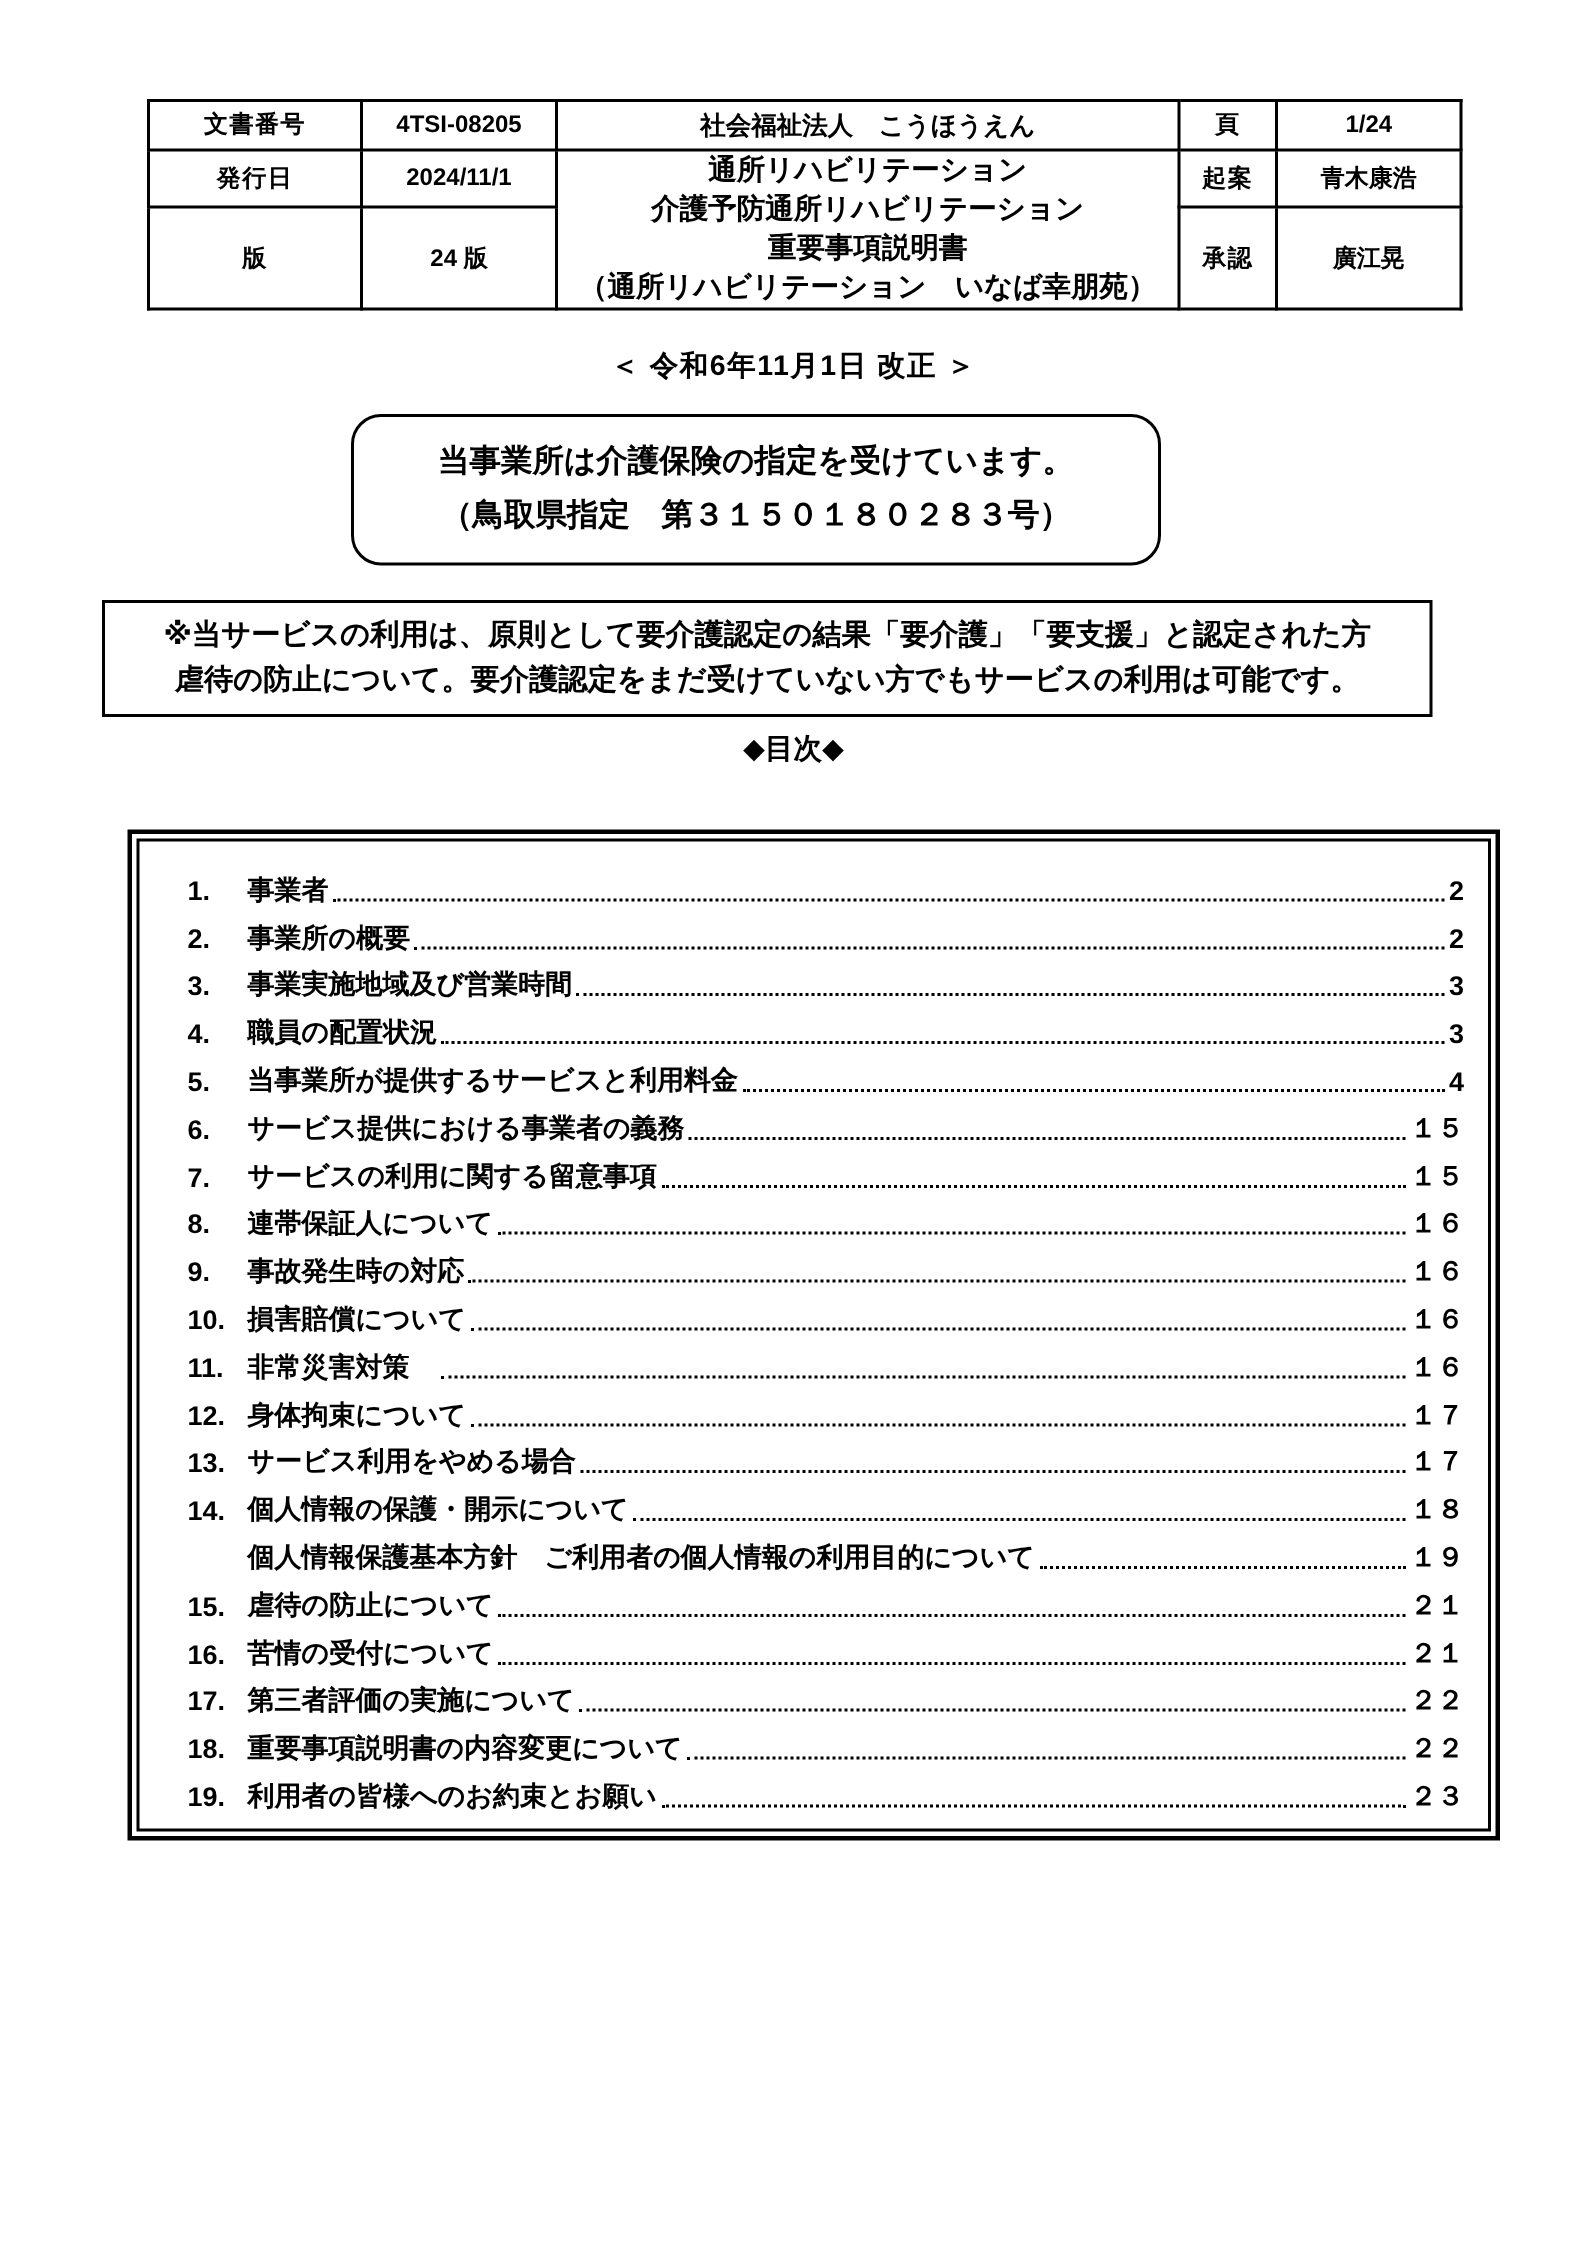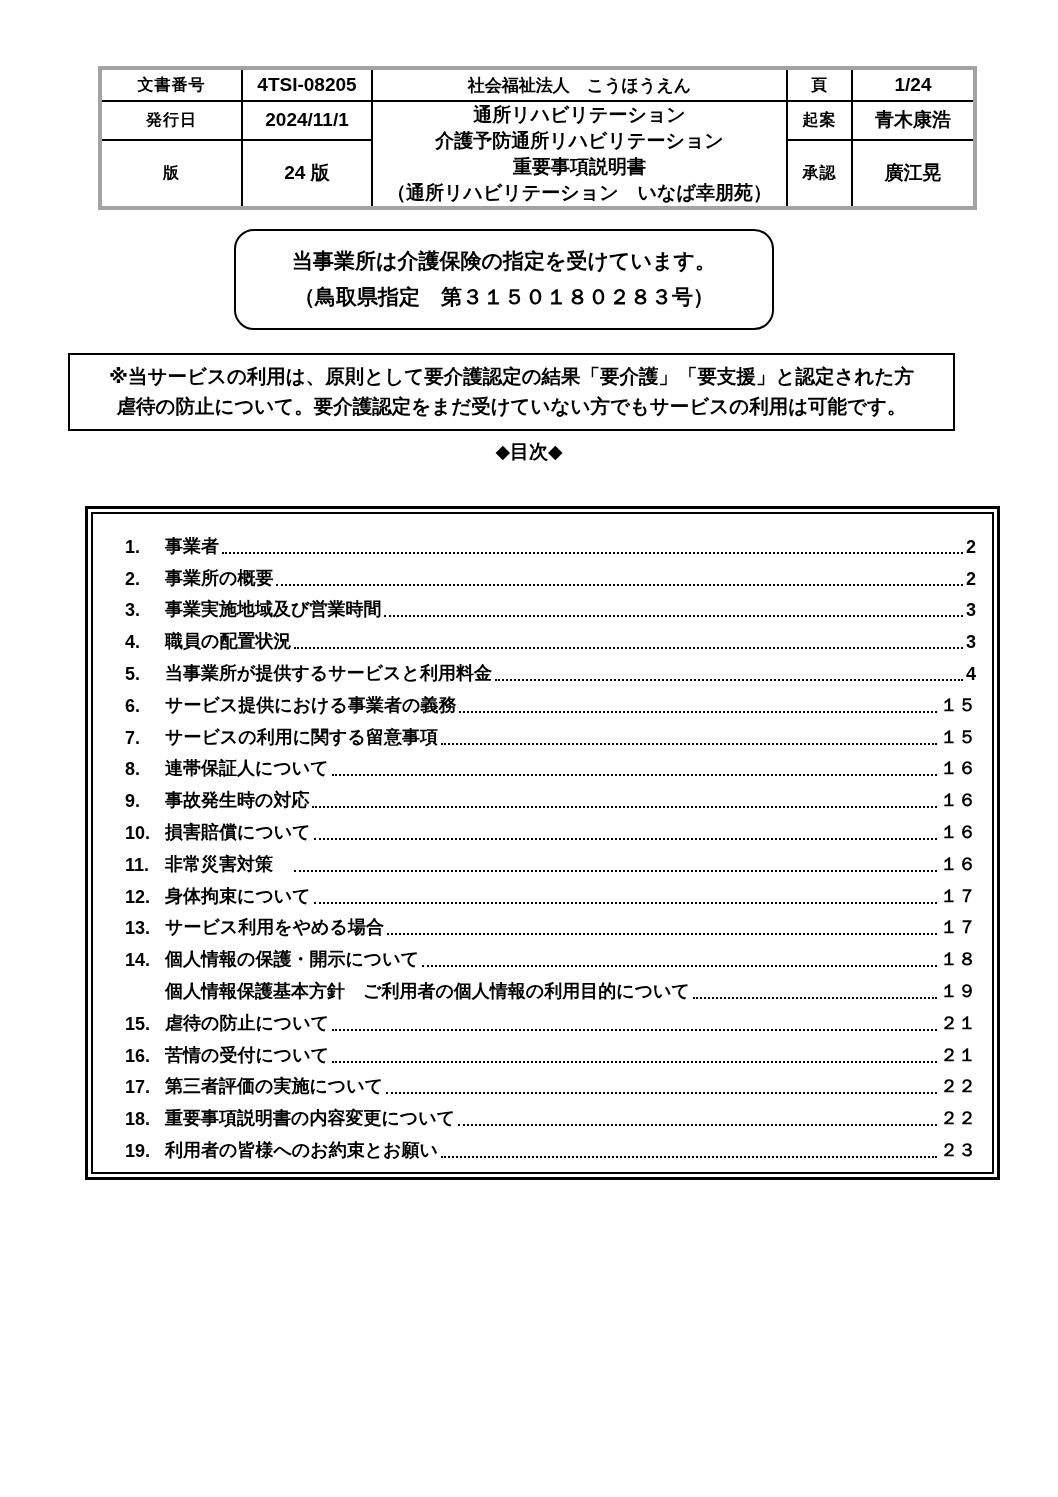--- a/index.html
+++ b/index.html
@@ -8,28 +8,28 @@
     width:1058px; height:1497px; background:#ffffff; color:#000;
     font-family:"Liberation Sans","DejaVu Sans",sans-serif;
     font-weight:bold; overflow:hidden;
   }
   .page { position:relative; width:1058px; height:1497px; }
 
   
   table.header-table {
     border-collapse:collapse; table-layout:fixed;
     margin:66px 0 0 98px; width:875px;
-    border:4px solid #a3a3a3;
+    border:1px solid #a3a3a3;
   }
   table.header-table td {
     border:2px solid #000; text-align:center; vertical-align:middle;
     padding:0 2px; overflow:hidden;
   }
   .ht-label { font-size:16px; letter-spacing:1px; }
-  .ht-value { font-size:19px; }
+  .ht-value { font-size:16px; }
   .row1 { height:33px; }
   .row2 { height:38px; }
   .row3 { height:67px; }
   .org-cell { font-size:17px; }
   .title-cell { font-size:19px; line-height:26px; }
 
   
   .revision { margin-top:24px; text-align:center; font-size:19px; letter-spacing:1px; }
 
   
@@ -101,20 +101,21 @@
     </tr>
     <tr class="row3">
       <td class="ht-label">版</td>
       <td class="ht-value">24 版</td>
       <td class="ht-label">承認</td>
       <td class="ht-value">廣江晃</td>
     </tr>
   </tbody>
     </table>
 
+  <div class="revision">＜ 令和6年11月1日 改正 ＞</div>
 
   <div class="desig-box">
     <div>当事業所は介護保険の指定を受けています。</div>
     <div>（鳥取県指定　第３１５０１８０２８３号）</div>
   </div>
 
 
   <div class="note-box">
     <div>※当サービスの利用は、原則として要介護認定の結果「要介護」「要支援」と認定された方</div>
     <div>虐待の防止について。要介護認定をまだ受けていない方でもサービスの利用は可能です。</div>

